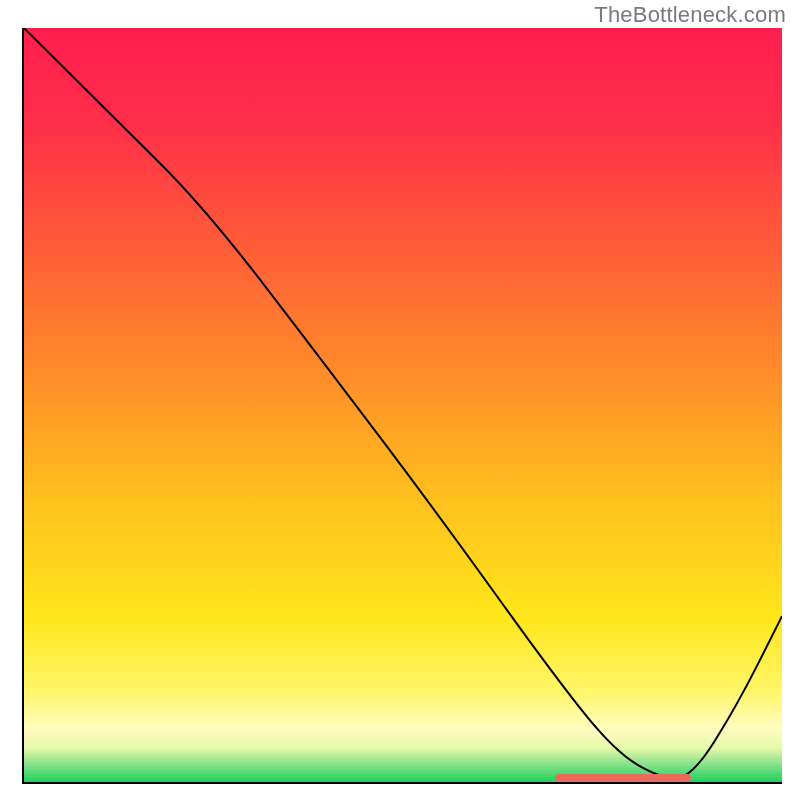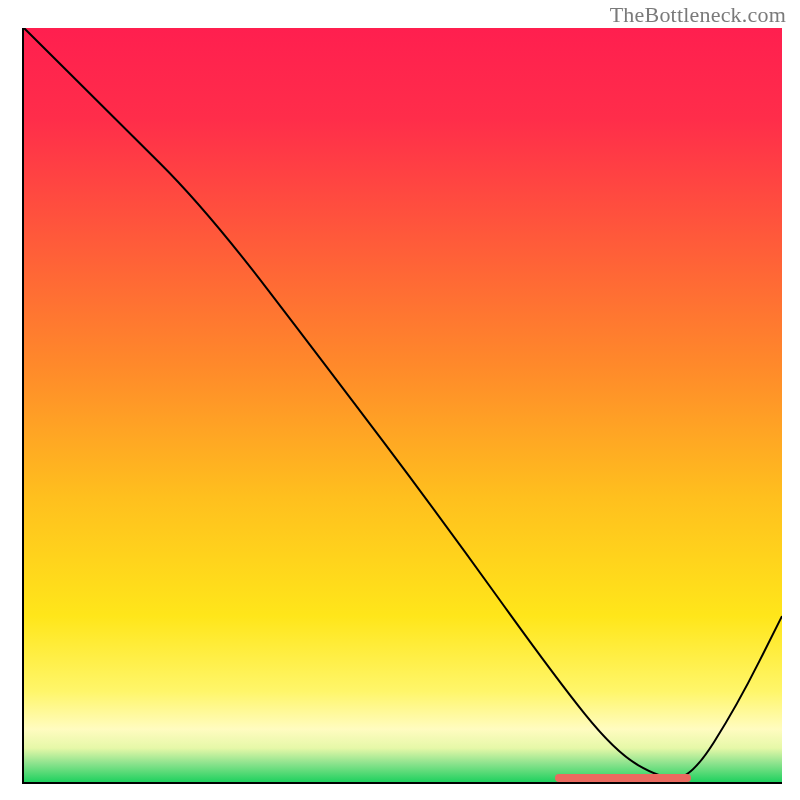--- a/index.html
+++ b/index.html
@@ -7,21 +7,20 @@
     padding: 0;
     width: 800px;
     height: 800px;
     font-family: Arial, Helvetica, sans-serif;
     background: #fff;
   }
   .container {
     position: relative;
     width: 800px;
     height: 800px;
-    font-family: Liberation Serif, serif;
   }
   .watermark {
     position: absolute;
     top: 2px;
     right: 14px;
     color: #7a7a7a;
     font-size: 22px;
     font-weight: 400;
     letter-spacing: 0.2px;
   }

